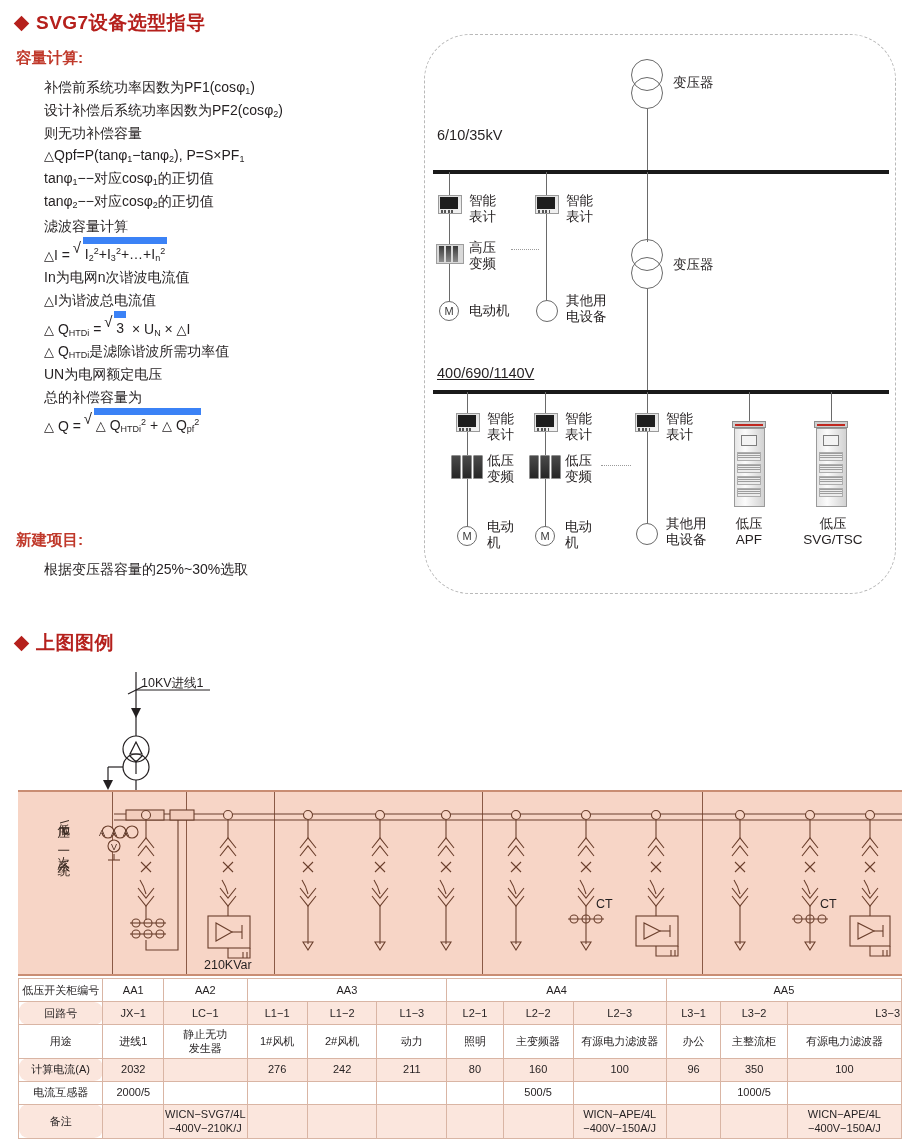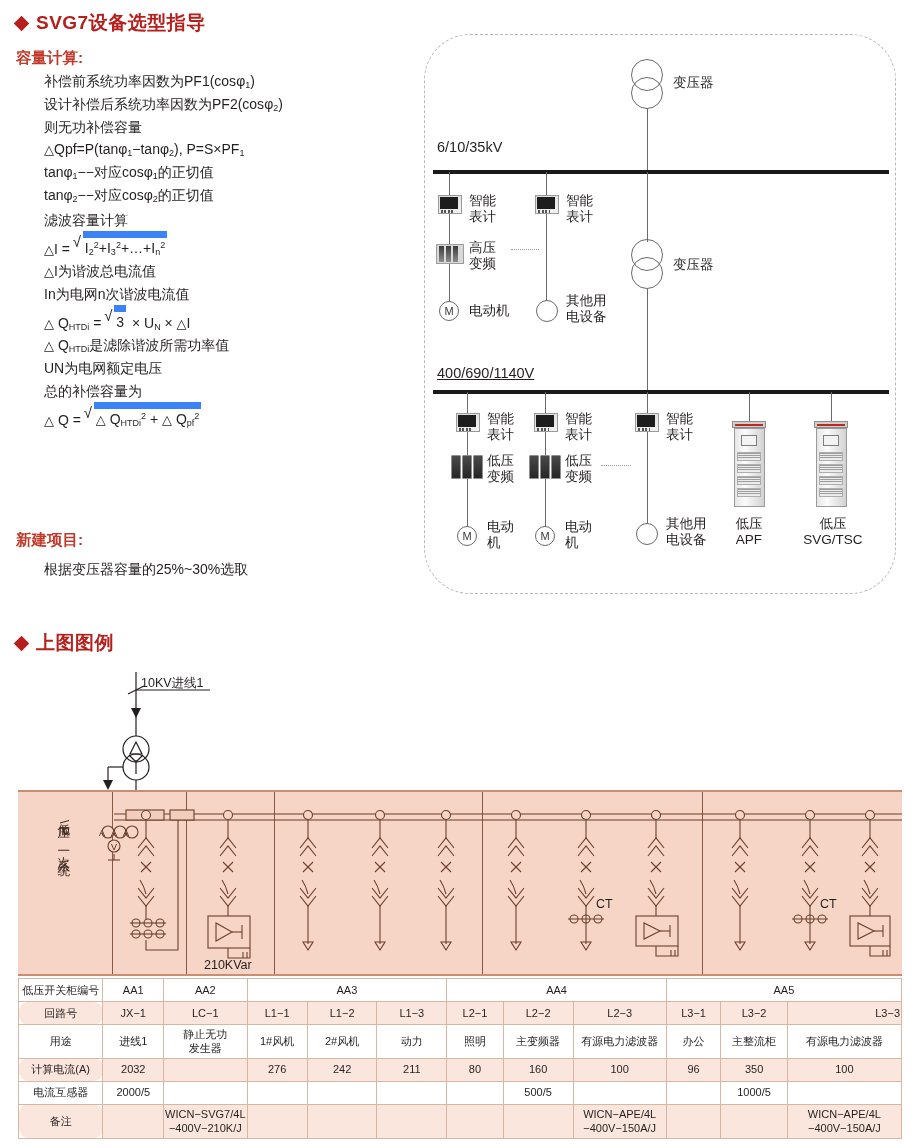--- a/index.html
+++ b/index.html
@@ -163,21 +163,21 @@
 <body>
 
 <div class="sec-head" id="head1">
   <div class="diamond"></div>
   <div class="sec-title">SVG7设备选型指导</div>
 </div>
 
 <div id="formula-col">
   <div class="sub-head">容量计算:</div>
 
-  <div class="f-line" style="">
+  <div class="f-line" style="margin-top:6px;">
     <span>补偿前系统功率因数为PF1(cos</span><span>φ</span><sub>1</sub><span>)</span>
   </div>
 
   <div class="f-line">
     <span>设计补偿后系统功率因数为PF2(cos</span><span>φ</span><sub>2</sub><span>)</span>
   </div>
 
   <div class="f-line">则无功补偿容量</div>
 
   <div class="f-line">
@@ -191,25 +191,25 @@
   <div class="f-line">
     <span>tan</span><span>φ</span><sub>2</sub><span>−−对应cos</span><span>φ</span><sub>2</sub><span>的正切值</span>
   </div>
 
   <div class="f-line" style="margin-top:2px;">滤波容量计算</div>
 
   <div class="f-line tight">
     <span class="tri">△</span><span>I = </span><span class="rad"><span class="bar">I<sub>2</sub><sup>2</sup>+I<sub>3</sub><sup>2</sup>+…+I<sub>n</sub><sup>2</sup></span></span>
   </div>
 
+  <div class="f-line">In为电网n次谐波电流值</div>
+
   <div class="f-line">
     <span class="tri">△</span><span>I为谐波总电流值</span>
   </div>
-
-  <div class="f-line">In为电网n次谐波电流值</div>
 
   <div class="f-line tight">
     <span class="tri">△</span>&nbsp;<span>Q</span><sub>HTDi</sub>&nbsp;=&nbsp;<span class="rad"><span class="bar">3</span></span>&nbsp;× U<sub>N</sub> × <span class="tri">△</span><span>I</span>
   </div>
 
   <div class="f-line">
     <span class="tri">△</span>&nbsp;<span>Q</span><sub>HTDi</sub><span>是滤除谐波所需功率值</span>
   </div>
 
   <div class="f-line">UN为电网额定电压</div>
@@ -227,21 +227,21 @@
 
 <div id="sys-diagram">
 
   <div class="xfmr" style="left:206px; top:24px;">
     <div class="c c1"></div>
     <div class="c c2"></div>
   </div>
   <div class="dev-label" style="left:248px; top:40px;">变压器</div>
   <div class="wire vline" style="left:221.5px; top:74px; height:62px;"></div>
 
-  <div class="bus-label" style="left:12px; top:104px;">6/10/35kV</div>
+  <div class="bus-label" style="left:12px; top:92px;">6/10/35kV</div>
   <div class="bus" style="left:8px; top:135px; width:456px;"></div>
 
   <div class="wire vline" style="left:24px; top:137px; height:136px;"></div>
   <div class="meter" style="left:13px; top:160px;">
     <div class="body"></div>
     <div class="screen"></div>
     <div class="btns"></div>
   </div>
   <div class="dev-label" style="left:44px; top:158px;">智能<br>表计</div>
   <div class="hvdrive" style="left:11px; top:209px;">

